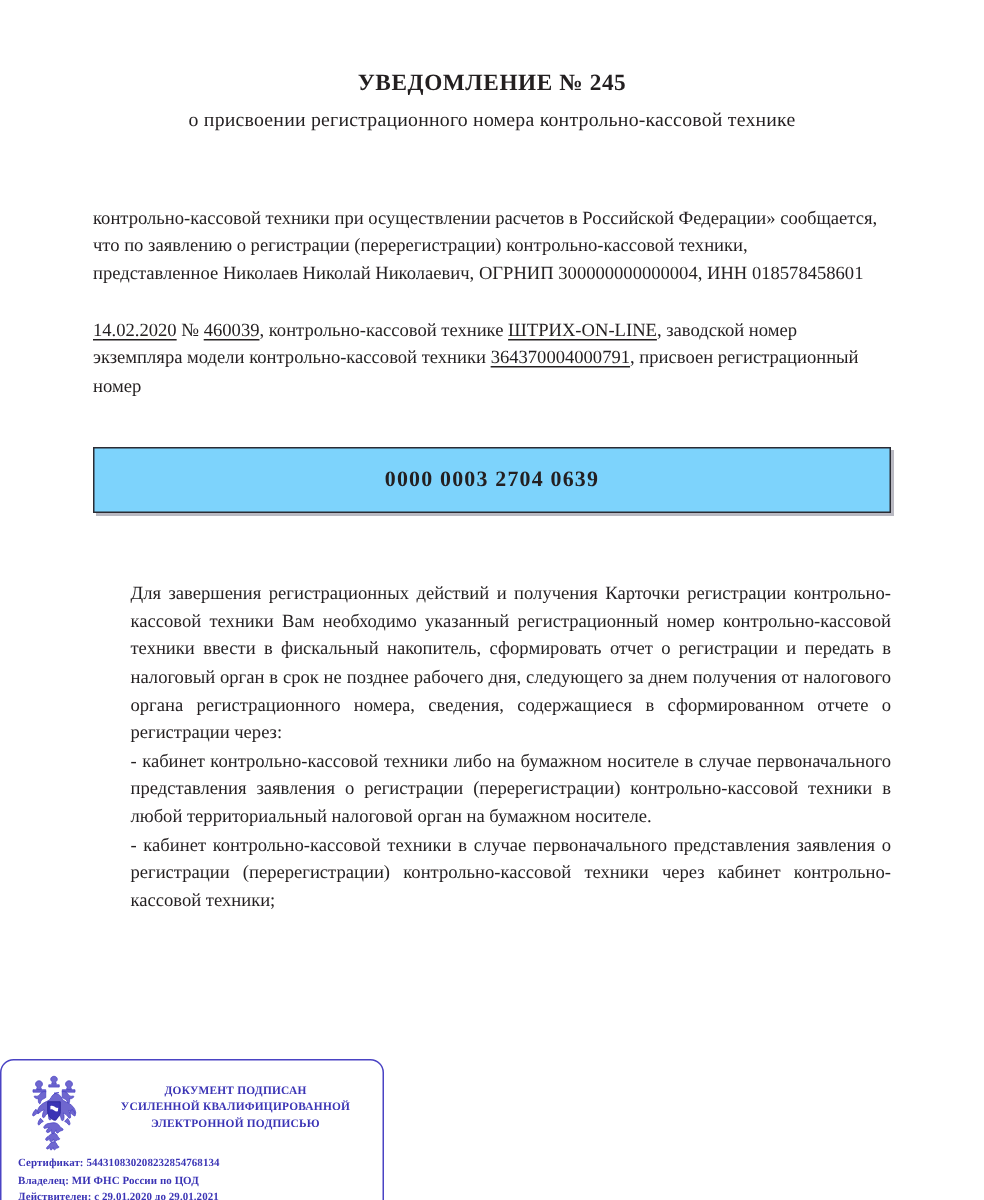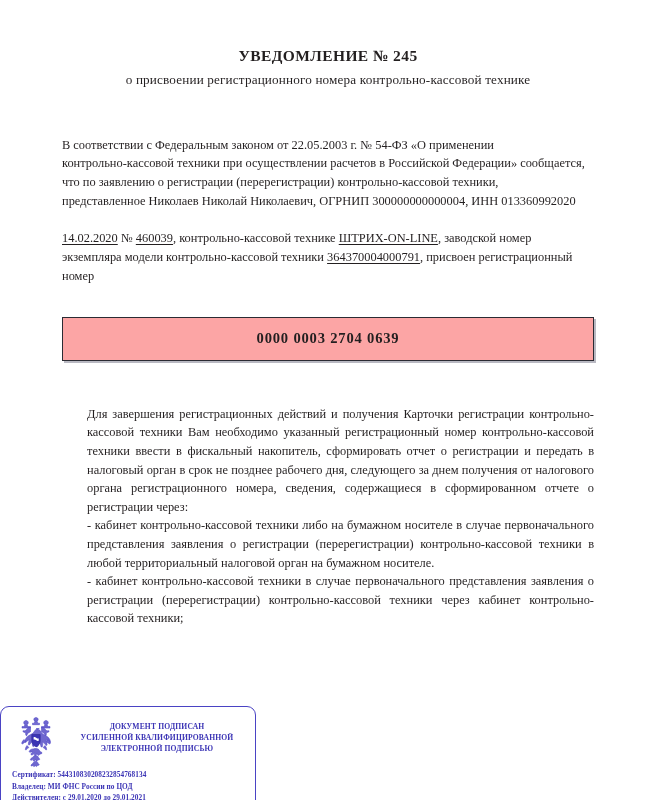--- a/index.html
+++ b/index.html
@@ -67,21 +67,21 @@
 
   
   .regnum-box {
     margin-top: 31px;
     height: 42px;
     border: 1.6px solid #2b2b33;
     box-shadow: 2px 2px 0 0 #b9b9c2;
     display: flex;
     align-items: center;
     justify-content: center;
-    background: #fca5a5;
+    background: #7dd3fc;
   }
   .regnum-value {
     font-size: 14.6px;
     font-weight: bold;
     letter-spacing: 0.8px;
   }
 
   
   .instructions {
     margin-top: 44px;
@@ -159,24 +159,23 @@
 <body>
 
 <div class="page">
 
   <div class="title-block">
     <div class="doc-title">УВЕДОМЛЕНИЕ № 245</div>
     <div class="doc-subtitle">о присвоении регистрационного номера контрольно-кассовой технике</div>
   </div>
 
   <div class="intro-block">
-    <span class="intro-line">В соответствии с Федеральным законом от 22.05.2003 г. № 54-ФЗ «О применении</span>
     <span class="intro-line">контрольно-кассовой техники при осуществлении расчетов в Российской Федерации» сообщается,</span>
     <span class="intro-line">что по заявлению о регистрации (перерегистрации) контрольно-кассовой техники,</span>
-    <span class="intro-line"><span>представленное </span><span>Николаев Николай Николаевич</span><span>, ОГРНИП </span><span>300000000000004</span><span>, ИНН </span><span>013360992020</span></span>
+    <span class="intro-line"><span>представленное </span><span>Николаев Николай Николаевич</span><span>, ОГРНИП </span><span>300000000000004</span><span>, ИНН </span><span>018578458601</span></span>
   </div>
 
   <div class="registration-block">
     <span class="u">14.02.2020</span><span> </span><span>№</span><span> </span><span class="u">460039</span><span>, контрольно-кассовой технике </span><span class="u">ШТРИХ-ON-LINE</span><span>, заводской номер</span>
     <span>экземпляра   модели контрольно-кассовой техники </span><span class="u">364370004000791</span><span>, присвоен регистрационный</span>
     <span>номер</span>
   </div>
 
   <div class="regnum-box">
     <span class="regnum-value">0000 0003 2704 0639</span>

